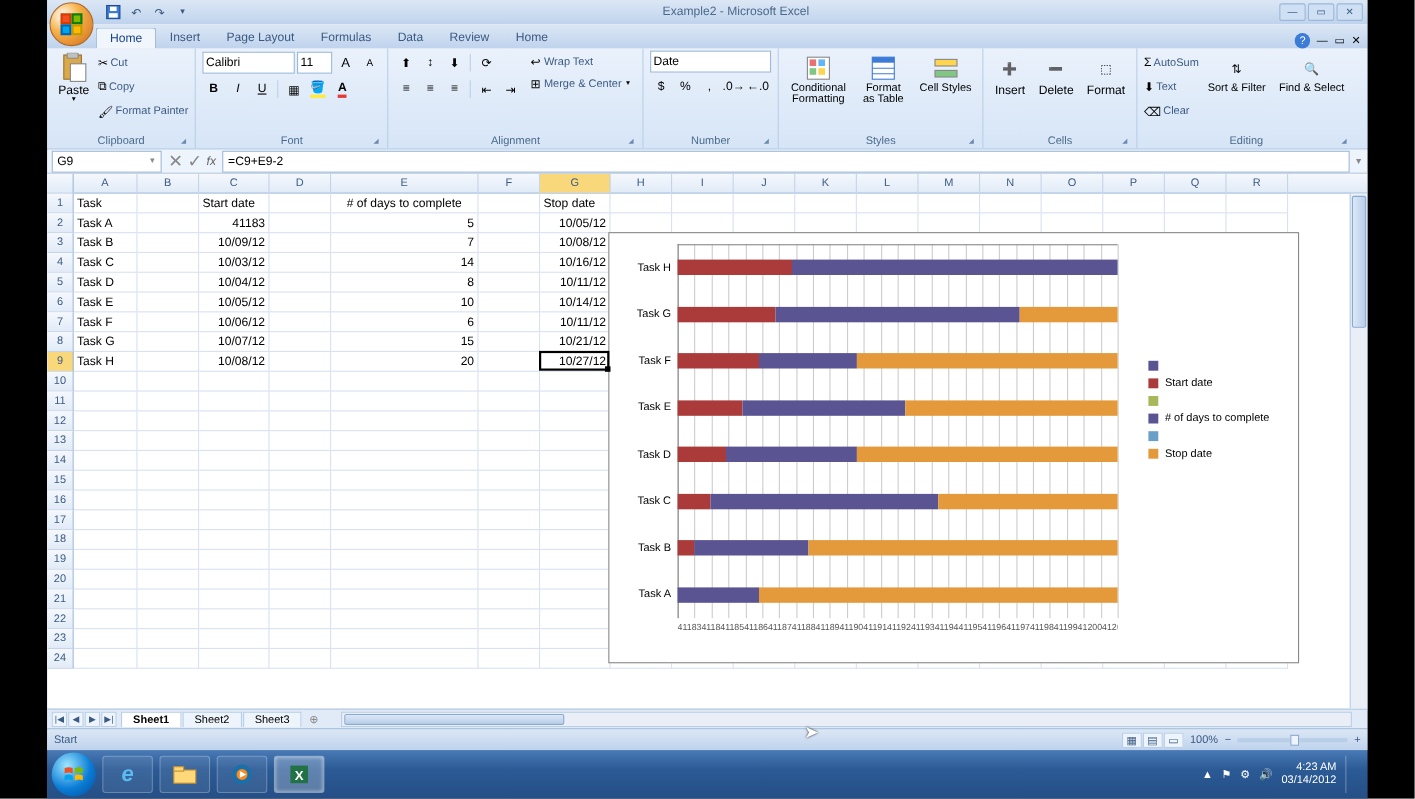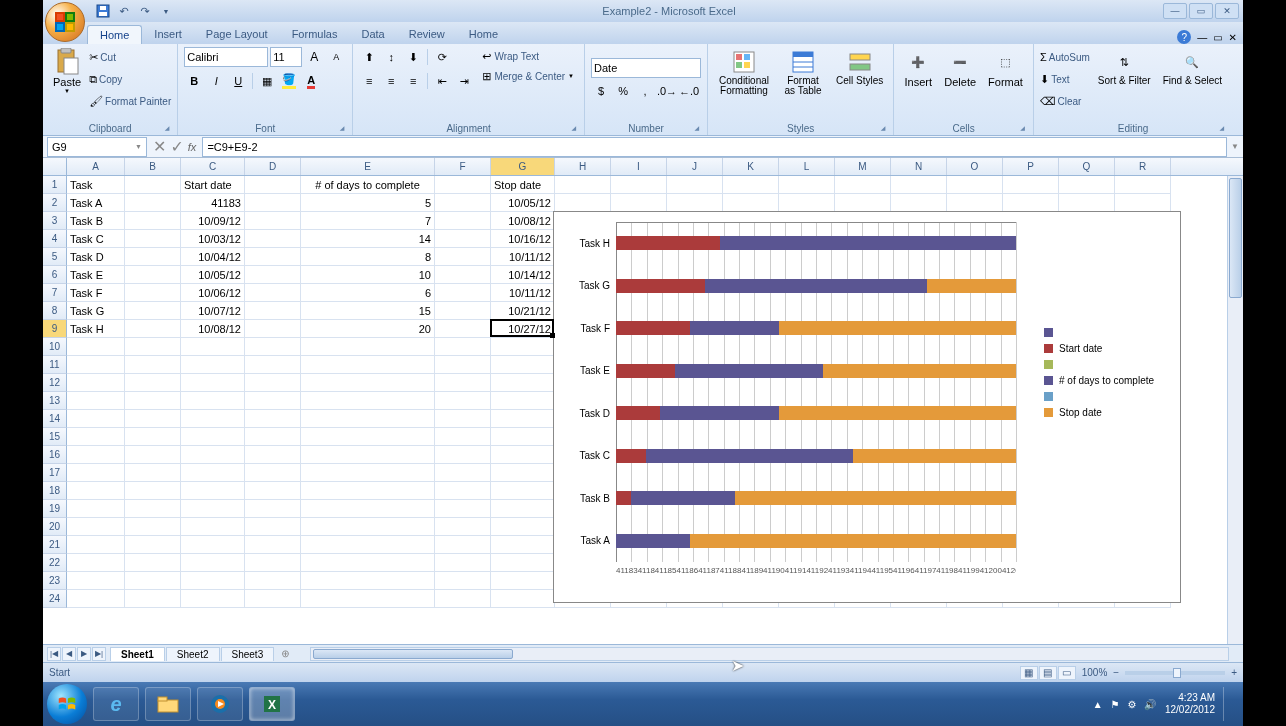--- a/index.html
+++ b/index.html
@@ -257,21 +257,21 @@
                 <span style="font-size:6px">▼</span>
               </div>
         </div>
       </div>
       <div class="group-label">Alignment</div>
     </div>
 
     <div class="group">
       <div class="group-body">
         <div class="vstack" style="gap:2px">
-          <input class="font-select" style="width: 110px; margin-top: 12px;" value="Date">
+          <input class="font-select" style="width: 110px;" value="Date">
           <div class="small-row">
             <div class="small-btn">$</div>
             <div class="small-btn">%</div>
             <div class="small-btn">,</div>
             <div class="small-btn">.0→</div>
             <div class="small-btn">←.0</div>
           </div>
         </div>
       </div>
       <div class="group-label">Number</div>
@@ -1091,21 +1091,21 @@
           <text x="11" y="16" font-size="12" fill="#fff" text-anchor="middle" font-weight="bold">X</text>
         </svg>
       </div>
   <div class="tray">
     <span>▲</span>
     <span>⚑</span>
     <span>⚙</span>
     <span>🔊</span>
     <div class="clock">
       <div>4:23 AM</div>
-      <div>12/02/2012</div>
+      <div>03/14/2012</div>
     </div>
     <div style="width:10px;height:34px;border-left:1px solid rgba(255,255,255,0.3)"></div>
   </div>
 </div>
 
 <div class="cursor" style="left:688px;top:656px">➤</div>
 
 </div>
 
 </body></html>

